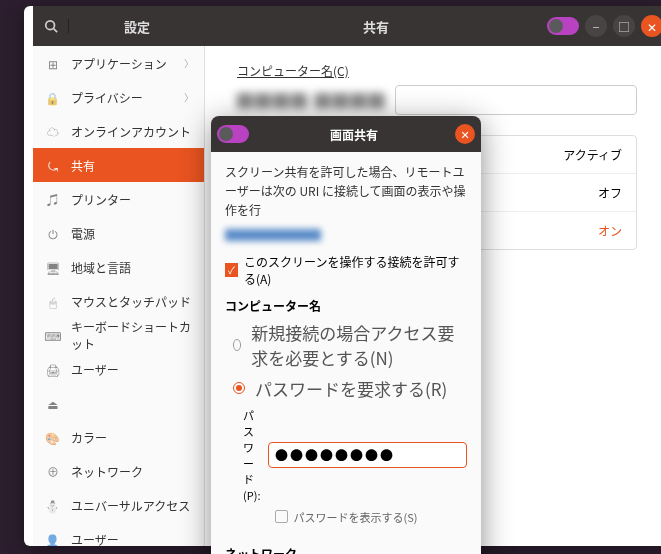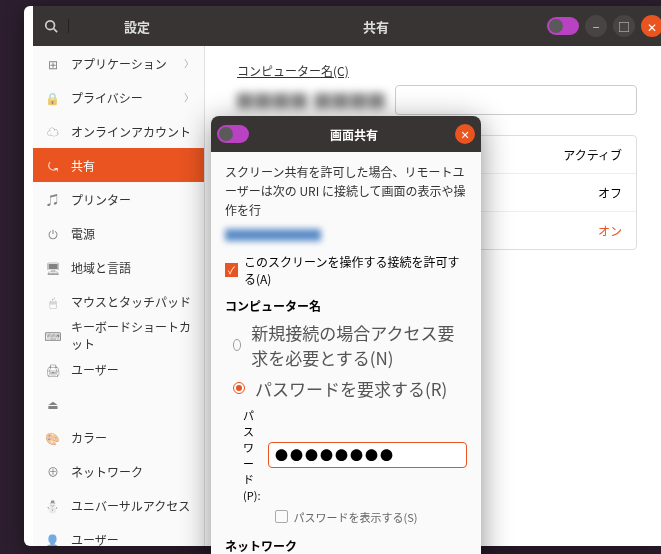--- a/index.html
+++ b/index.html
@@ -46,21 +46,21 @@
 .chk-row { display: flex; align-items: center; gap: 6px; margin-bottom: 10px; }
 .chk { width: 14px; height: 14px; border: 1px solid #e95420; background: #e95420; display: flex; align-items: center; justify-content: center; color: #fff; font-size: 10px; }
 .section-h { font-weight: 600; margin-bottom: 6px; }
 .radio-row { display: flex; align-items: center; gap: 10px; margin-left: 8px; margin-bottom: 6px; font-size: 17px; color: #555;}
 .radio { width: 12px; height: 12px; border: 1px solid #999; border-radius: 50%; position: relative; }
 .radio.sel { border-color: #e95420; }
 .radio.sel::after { content: ""; position: absolute; inset: 2px; background: #e95420; border-radius: 50%; }
 .pw-row { display: flex; align-items: center; gap: 6px; margin-left: 18px; margin-bottom: 6px; }
 .pw-lbl { font-size: 11px; }
 .pw-input { flex: 1; height: 26px; border: 1.5px solid #e95420; border-radius: 4px; padding: 0 6px; letter-spacing: 2px; font-size: 13px; }
-.show-pw-row { display: flex; align-items: center; gap: 6px; justify-content: center; margin-bottom: 12px; font-size: 11px; color: #666; }
+.show-pw-row { display: flex; align-items: center; gap: 6px; justify-content: center; margin-bottom: 20px; font-size: 11px; color: #666; }
 .show-pw-chk { width: 13px; height: 13px; border: 1px solid #aaa; border-radius: 2px; }
 .net-row { border: 1px solid #ddd; border-radius: 4px; padding: 8px 10px; display: flex; align-items: center; gap: 8px; }
 .net-icon { font-size: 12px; }
 .net-label { flex: 1; font-size: 12px; }
 .net-toggle { width: 36px; height: 20px; background: #b942c2; border-radius: 10px; position: relative; }
 .net-toggle::after { content: ""; position: absolute; right: 2px; top: 2px; width: 16px; height: 16px; background: #fff; border-radius: 50%; }
 </style>
 </head>
 <body>
 

